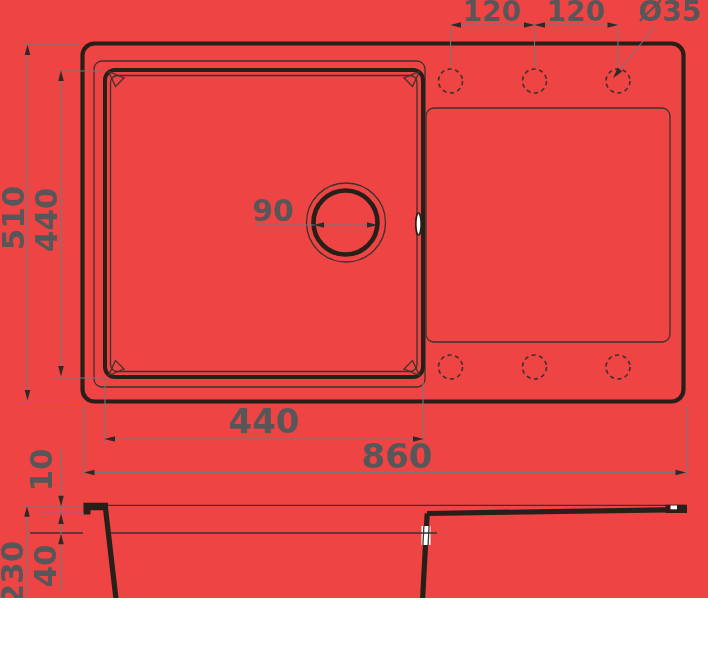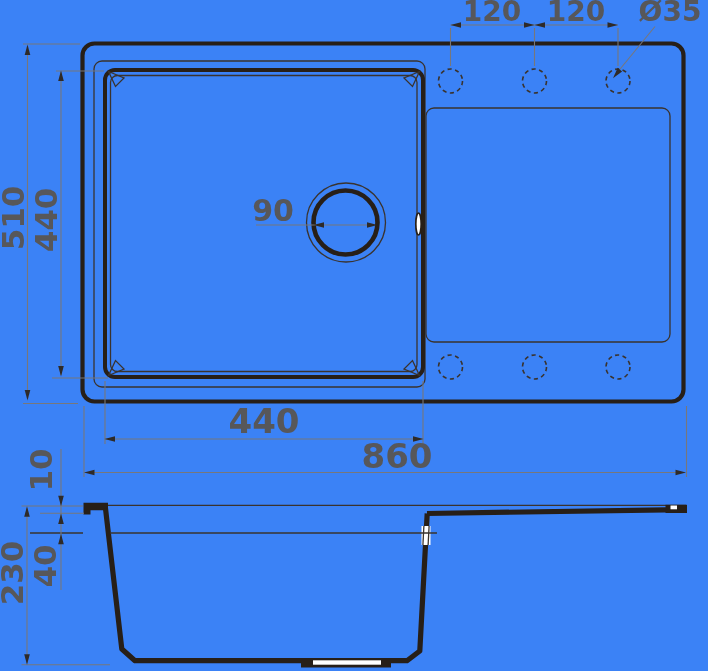--- a/index.html
+++ b/index.html
@@ -1,16 +1,16 @@
 <!DOCTYPE html>
 <html><head>
 <meta charset="utf-8">
 <style>
   html,body{margin:0;padding:0;background:#ffffff;}
-  .stage{position:relative;width:708px;height:671px;background:#3b82f6;overflow:hidden;}
+  .stage{position:relative;width:708px;height:598px;background:#ef4444;overflow:hidden;}
   svg{display:block;}
   text{font-family:"DejaVu Sans","Liberation Sans",sans-serif;font-weight:bold;fill:#57575a;}
   .t28{font-size:28px;}
   .t30{font-size:30px;}
   .t31{font-size:31px;}
   .t34{font-size:34px;}
   .thick{stroke:#271f18;fill:none;}
   .thin{stroke:#3a332e;stroke-width:1.3;fill:none;}
   .dim{stroke:#77777b;stroke-width:1.1;fill:none;}
   .head{fill:#2e2a28;stroke:none;}

